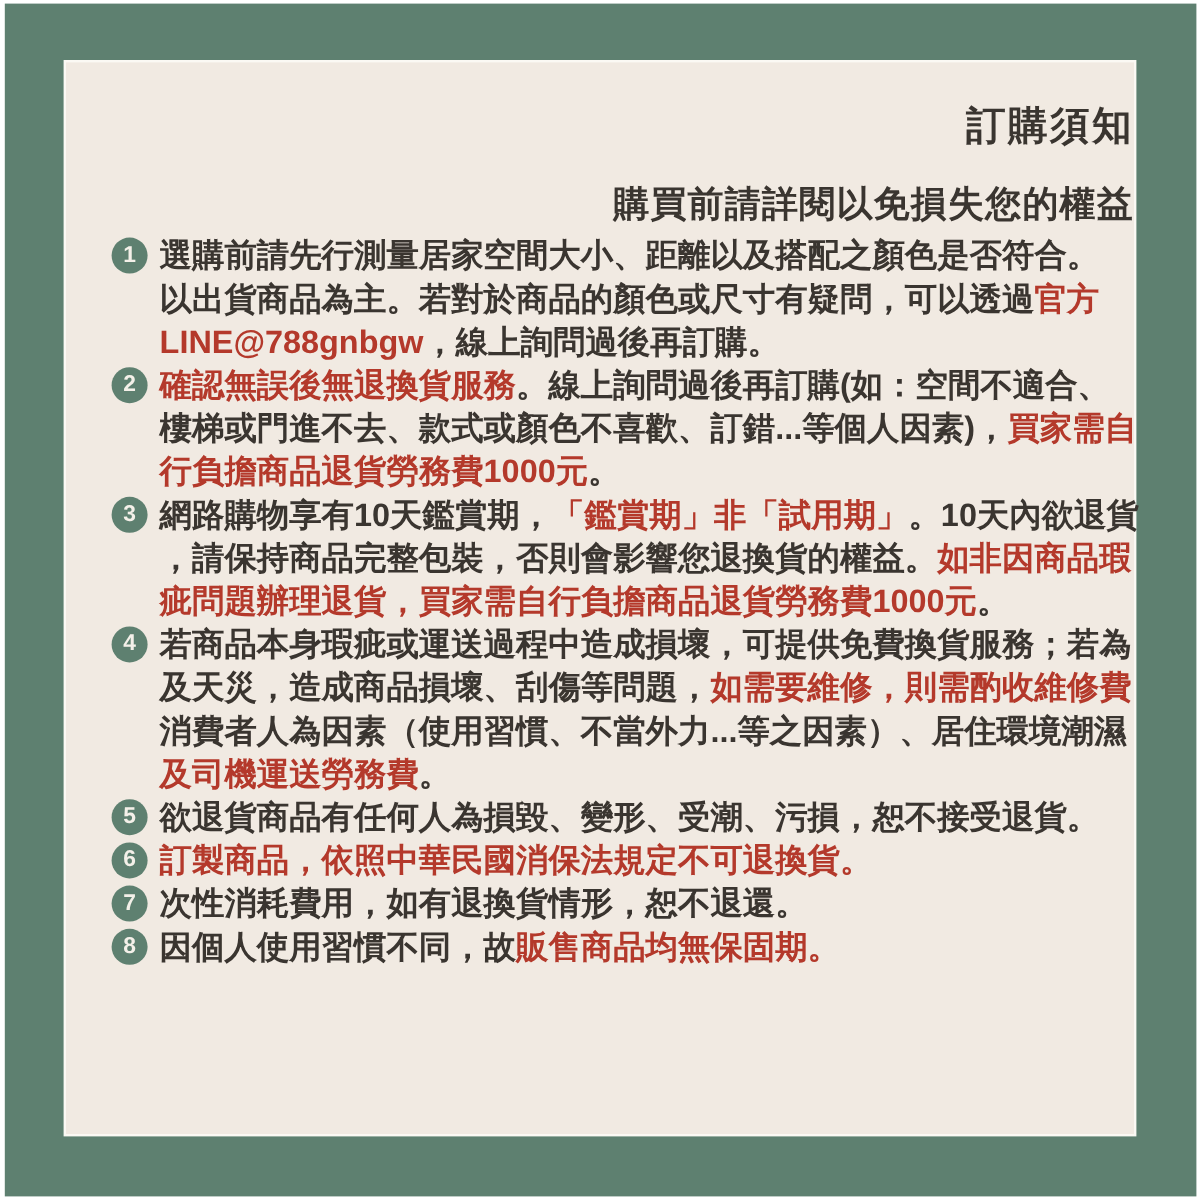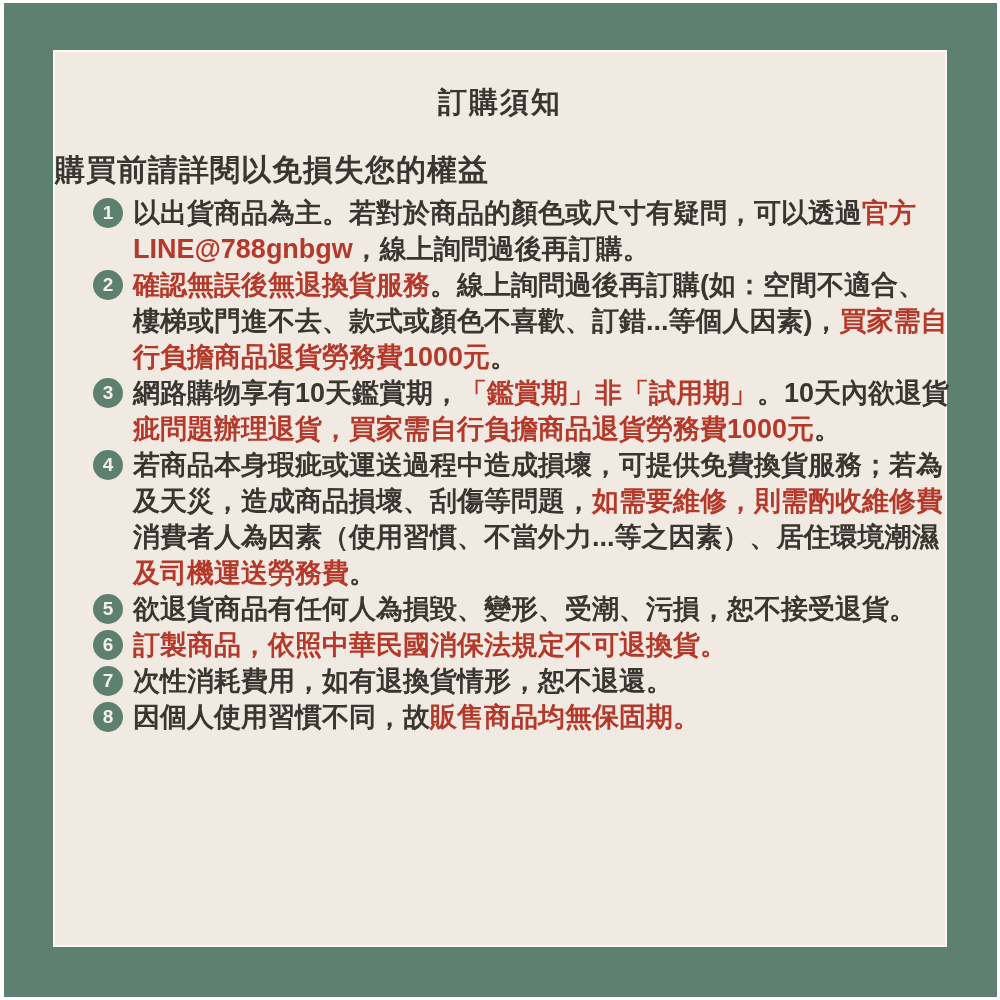--- a/index.html
+++ b/index.html
@@ -24,27 +24,27 @@
     position:absolute;left:4px;top:3px;width:993px;height:994px;
     background:var(--frame-green);
   }
   .panel{
     position:absolute;left:55px;top:52px;width:890px;height:893px;
     background:var(--panel-cream);
     box-shadow:0 0 0 2px var(--panel-edge);
   }
   .title{
     position:absolute;top:31px;left:0;width:100%;
-    text-align:center;
-    font-size:29px;font-weight:bold;letter-spacing:2px;
+    text-align:right;
+    font-size:33px;font-weight:bold;letter-spacing:2px;
     color:var(--text-dark);
   }
   .subtitle{
     position:absolute;top:98px;left:0;width:100%;
-    text-align:left;
+    text-align:right;
     font-size:30px;font-weight:bold;letter-spacing:1px;
     color:var(--text-dark);
   }
   .notice-list{
     position:absolute;top:143px;left:38px;right:16px;
   }
   .notice-item{
     position:relative;
     padding-left:40px;
   }
@@ -71,38 +71,40 @@
 
 <div class="frame"></div>
 
 <div class="panel">
   <div class="title">訂購須知</div>
   <div class="subtitle">購買前請詳閱以免損失您的權益</div>
   <div class="notice-list">
   <div class="notice-item">
     <span class="badge">1</span>
     <div class="lines">
+          <div class="line"><span class="seg-dark">選購前請先行測量居家空間大小、距離以及搭配之顏色是否符合。</span></div>
           <div class="line"><span class="seg-dark">以出貨商品為主。若對於商品的顏色或尺寸有疑問，可以透過</span><span class="seg-red">官方</span></div>
           <div class="line"><span class="seg-red">LINE@788gnbgw</span><span class="seg-dark">，線上詢問過後再訂購。</span></div>
         </div>
   </div>
 
   <div class="notice-item">
     <span class="badge">2</span>
     <div class="lines">
           <div class="line"><span class="seg-red">確認無誤後無退換貨服務</span><span class="seg-dark">。線上詢問過後再訂購(如：空間不適合、</span></div>
           <div class="line"><span class="seg-dark">樓梯或門進不去、款式或顏色不喜歡、訂錯...等個人因素)，</span><span class="seg-red">買家需自</span></div>
           <div class="line"><span class="seg-red">行負擔商品退貨勞務費1000元</span><span class="seg-dark">。</span></div>
         </div>
   </div>
 
   <div class="notice-item">
     <span class="badge">3</span>
     <div class="lines">
           <div class="line"><span class="seg-dark">網路購物享有10天鑑賞期，</span><span class="seg-red">「鑑賞期」非「試用期」</span><span class="seg-dark">。10天內欲退貨</span></div>
+          <div class="line"><span class="seg-dark">，請保持商品完整包裝，否則會影響您退換貨的權益。</span><span class="seg-red">如非因商品瑕</span></div>
           <div class="line"><span class="seg-red">疵問題辦理退貨，買家需自行負擔商品退貨勞務費1000元</span><span class="seg-dark">。</span></div>
         </div>
   </div>
 
   <div class="notice-item">
     <span class="badge">4</span>
     <div class="lines">
           <div class="line"><span class="seg-dark">若商品本身瑕疵或運送過程中造成損壞，可提供免費換貨服務；若為</span></div>
           <div class="line"><span class="seg-dark">及天災，造成商品損壞、刮傷等問題，</span><span class="seg-red">如需要維修，則需酌收維修費</span></div>
           <div class="line"><span class="seg-dark">消費者人為因素（使用習慣、不當外力...等之因素）、居住環境潮濕</span></div>

